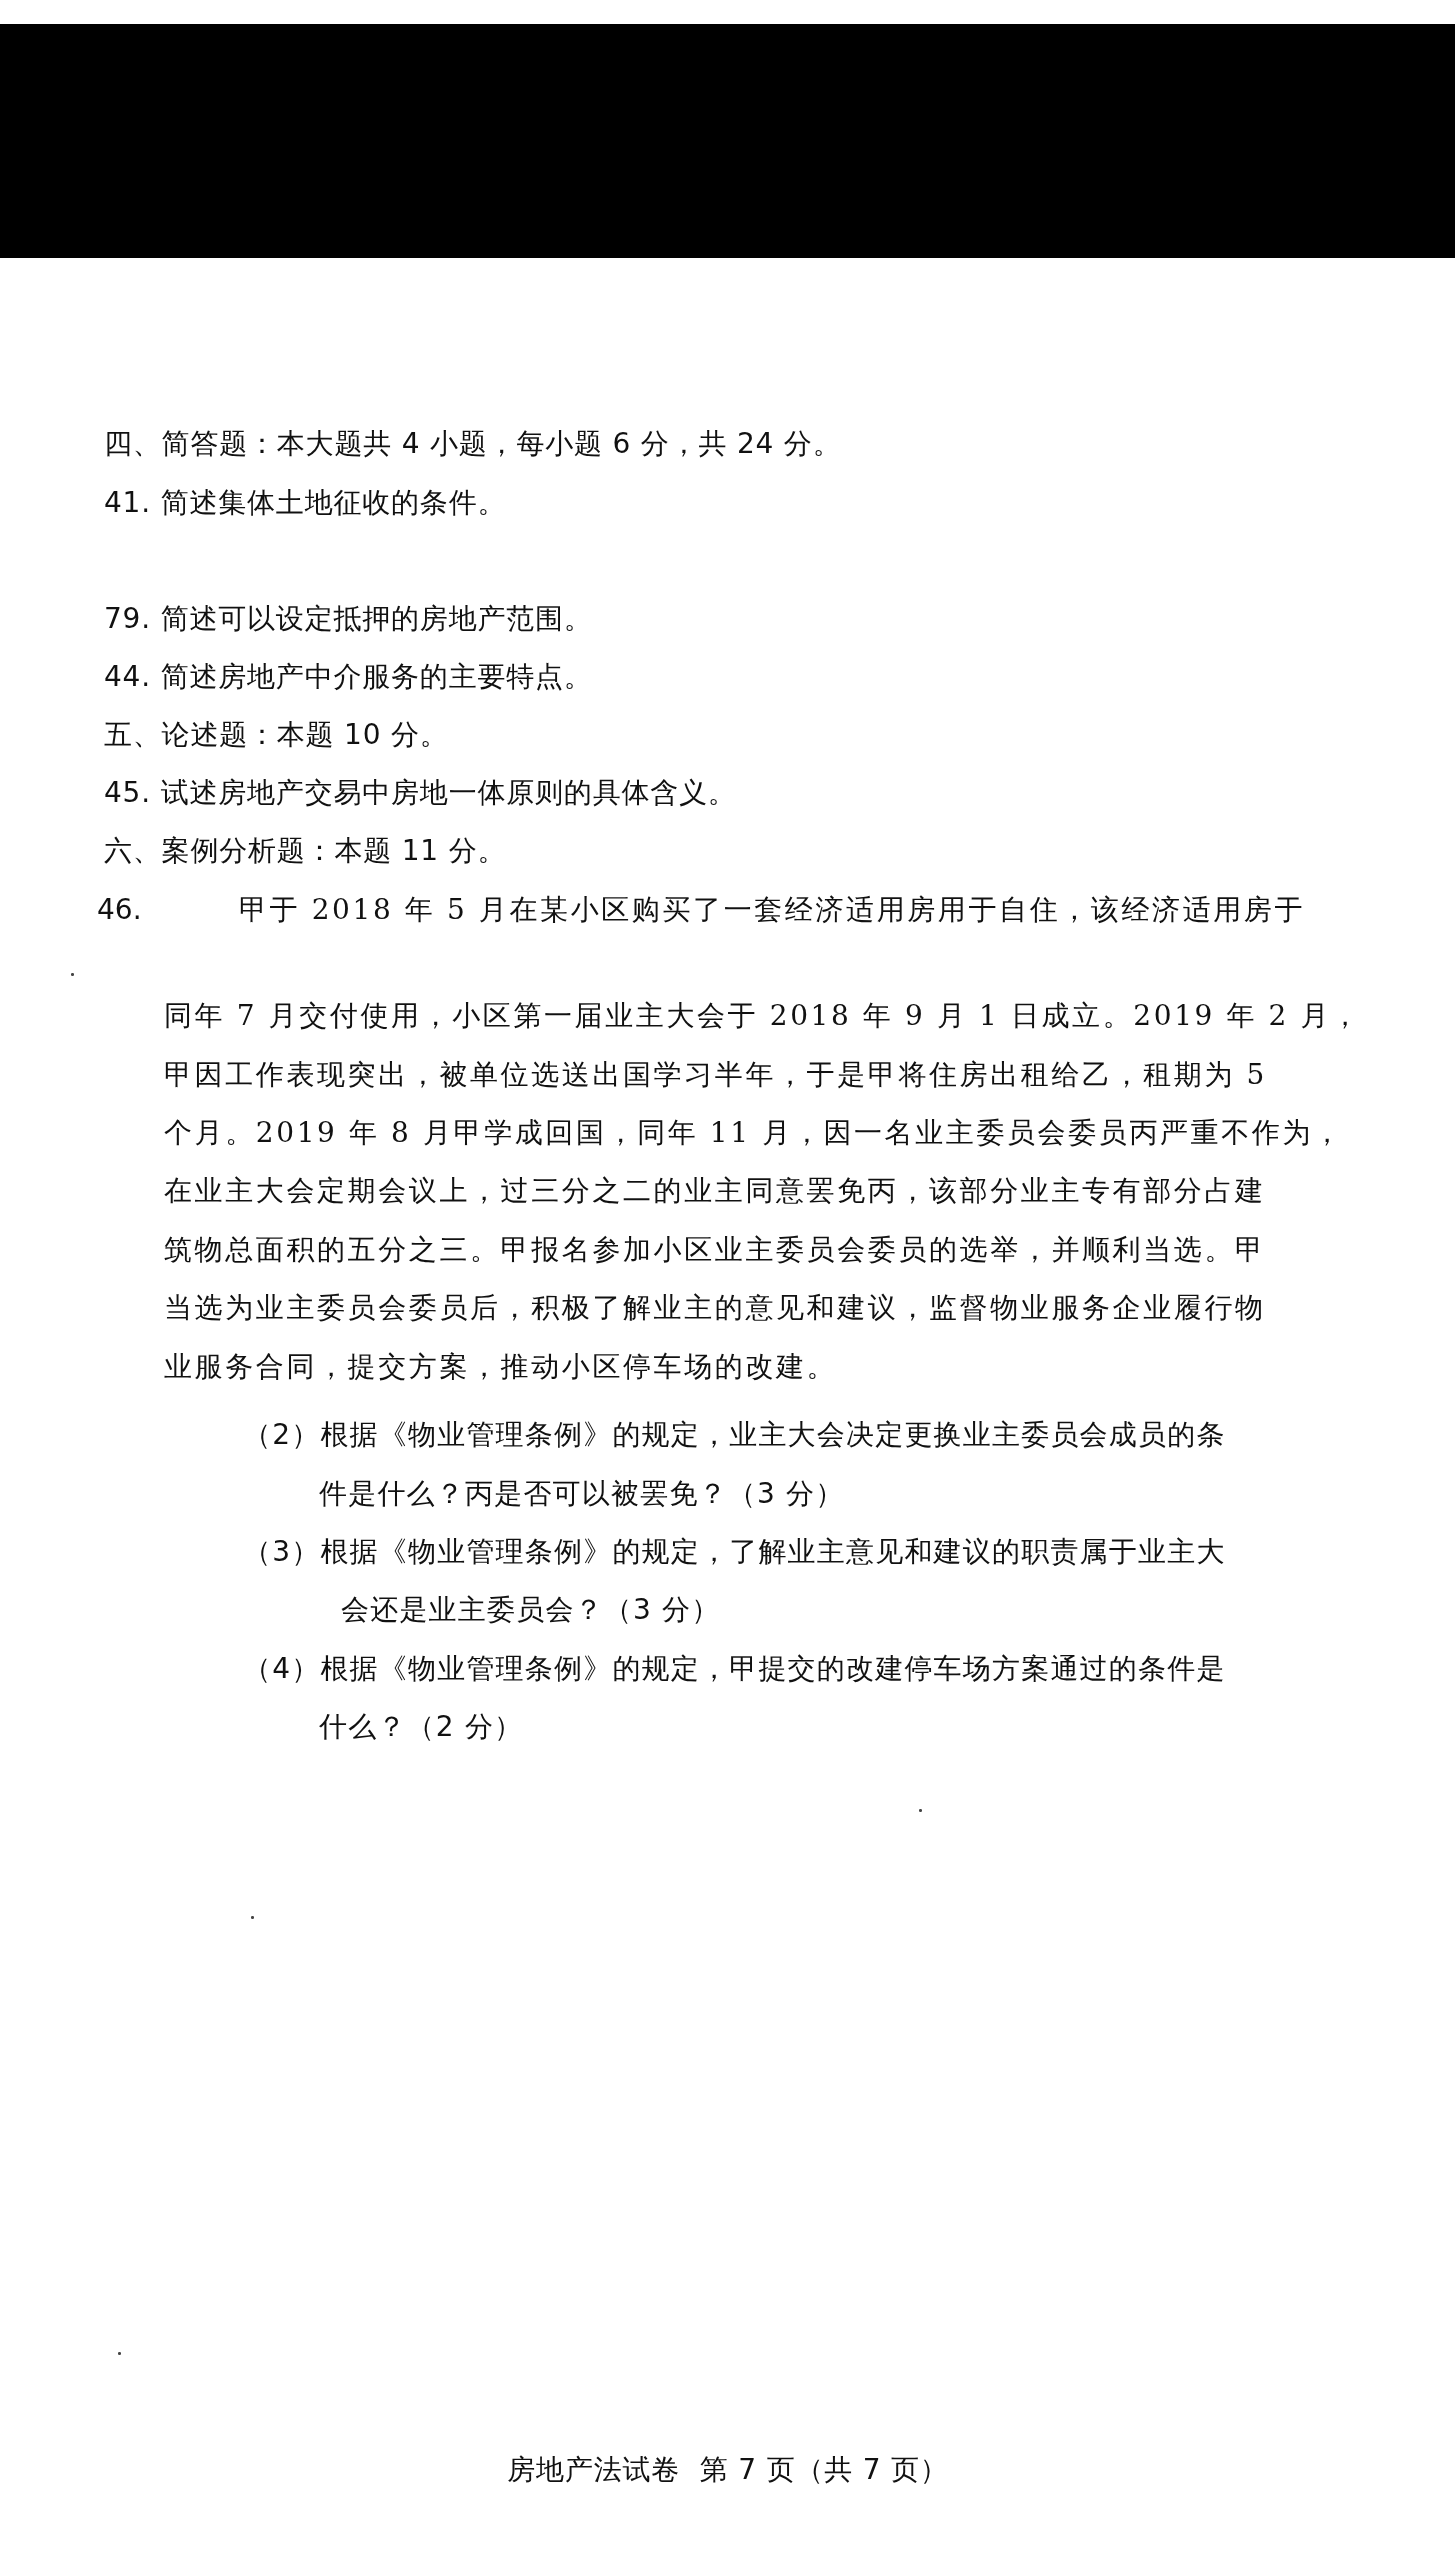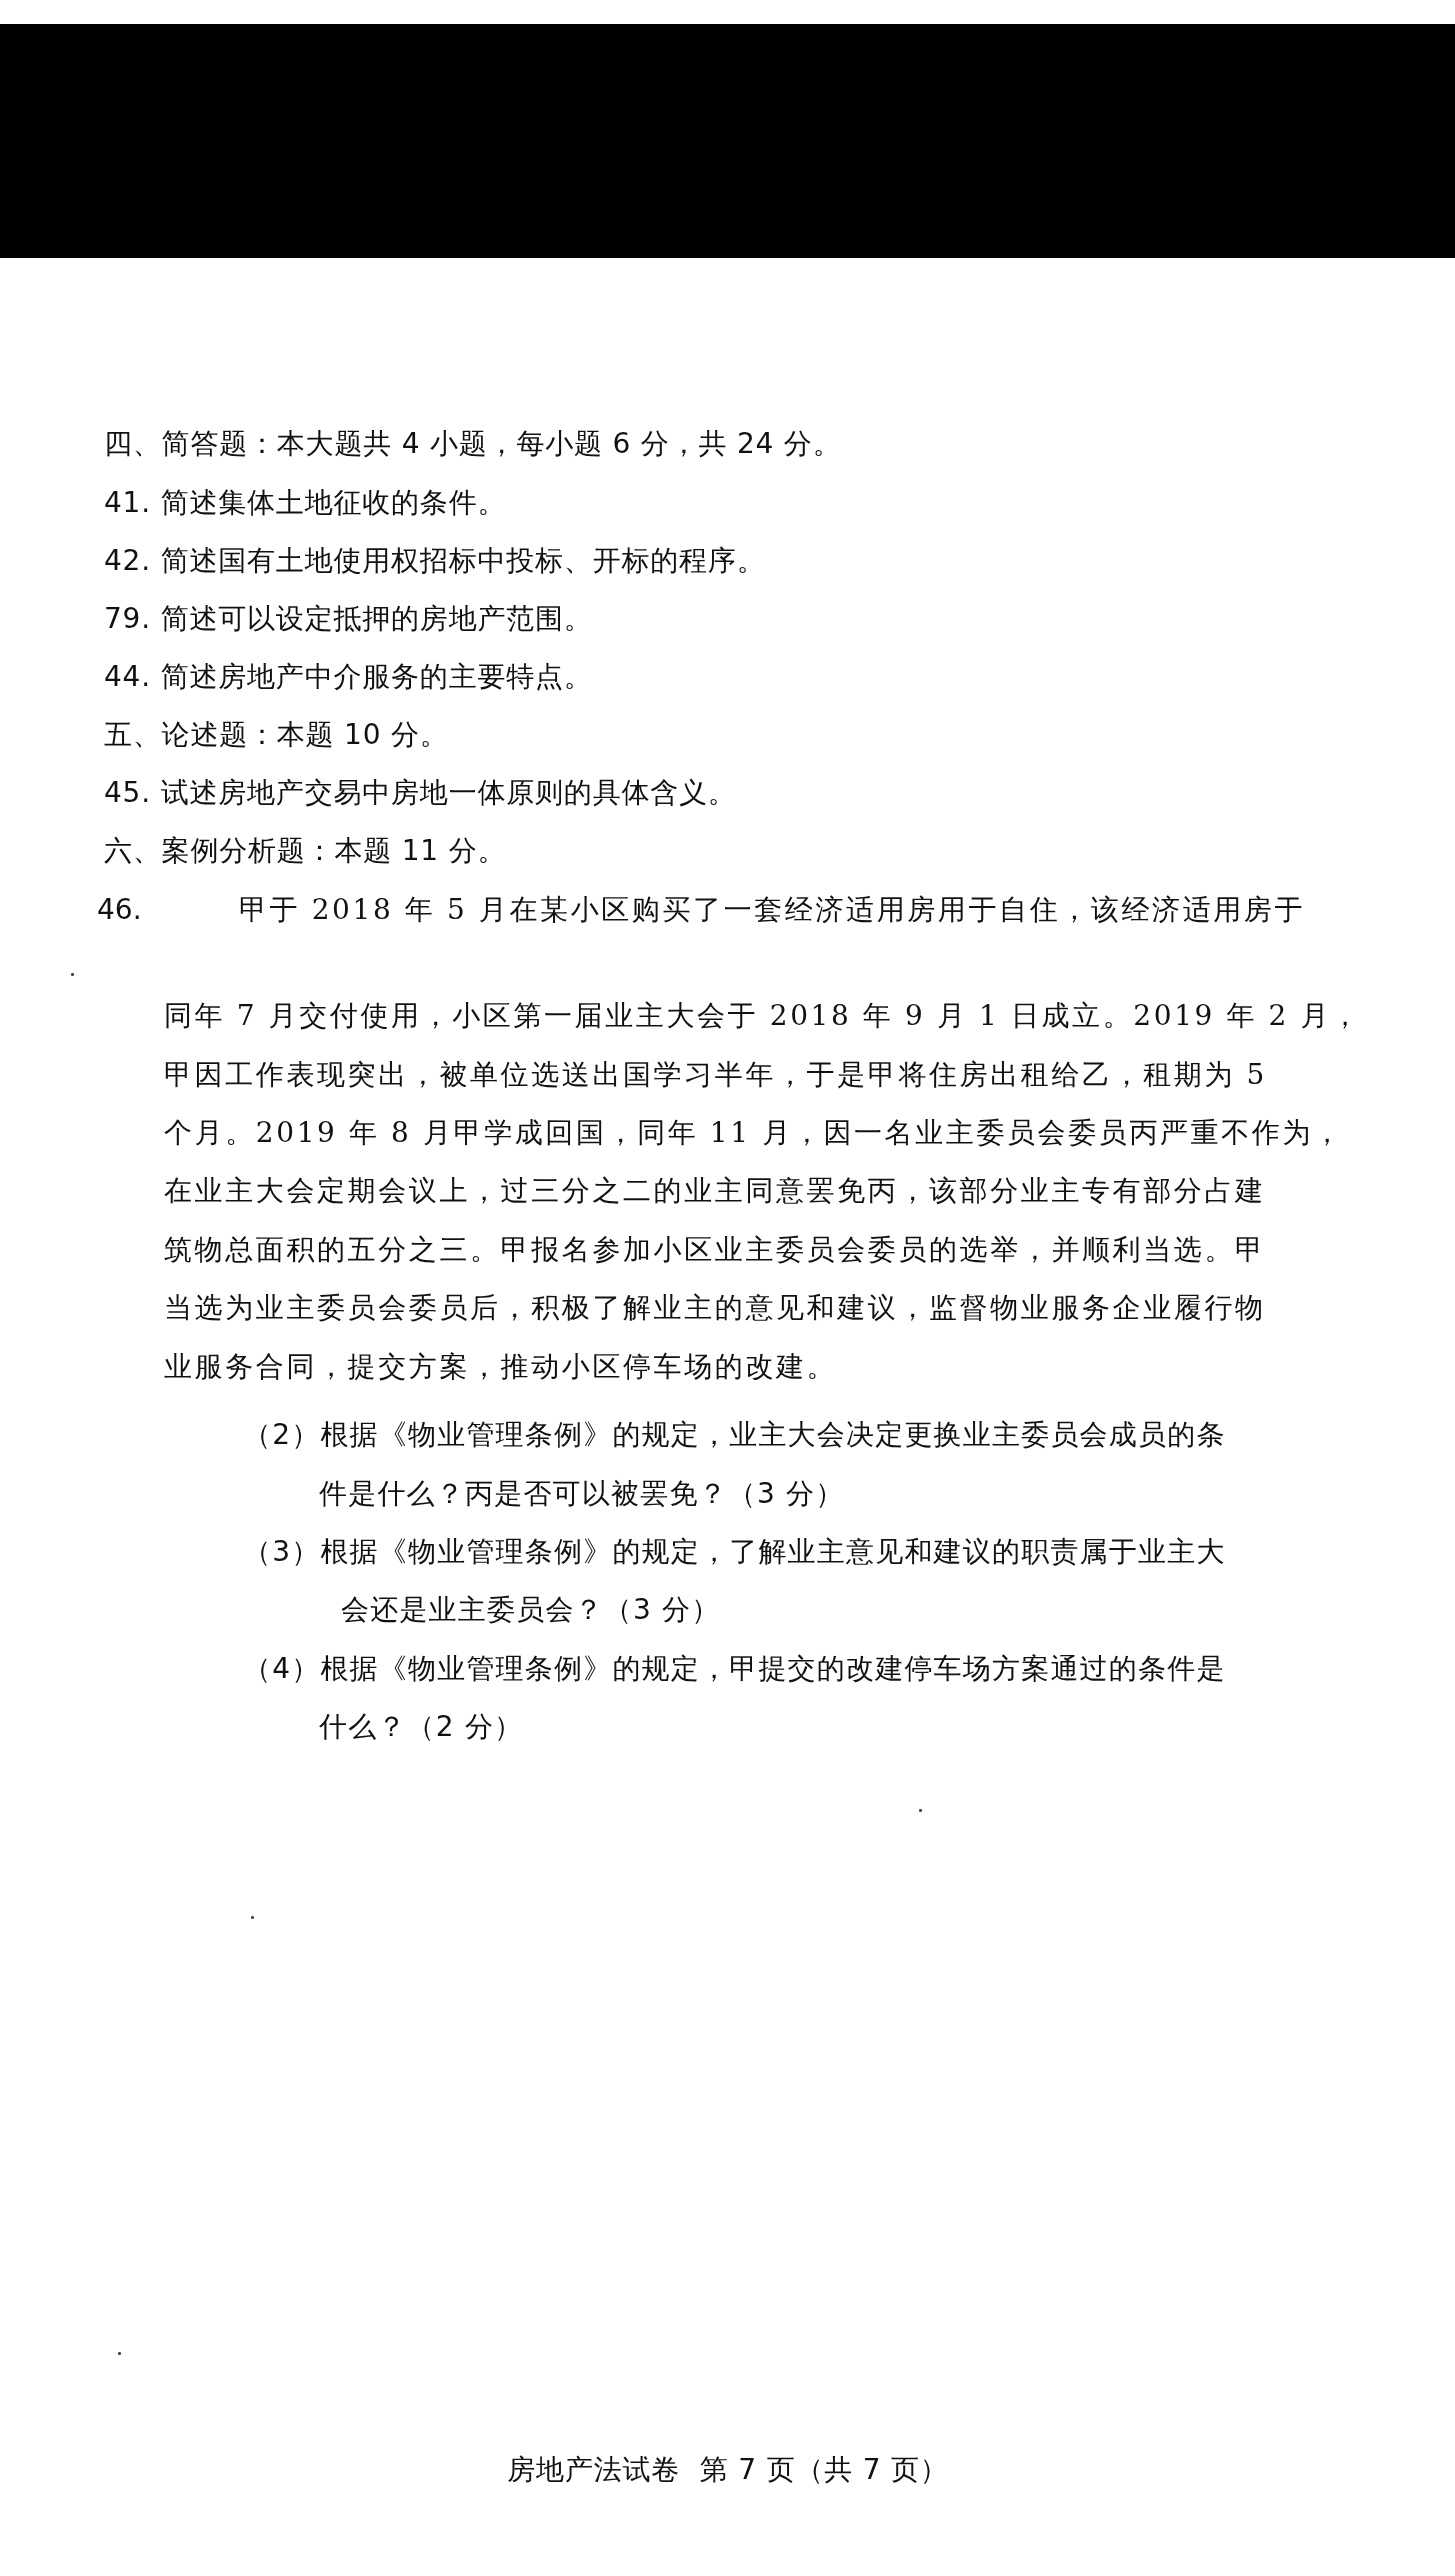--- a/index.html
+++ b/index.html
@@ -98,24 +98,20 @@
 <div class="redaction-bar"></div>
 
 <div class="page">
 
   <div class="line" style="left:104px; top:425px;">四、简答题：本大题共 4 小题，每小题 6 分，共 24 分。</div>
 
   <div class="line" style="left:104px; top:484px;">
     <span class="num">41.</span>
     <span>简述集体土地征收的条件。</span>
   </div>
-  <div class="line" style="left:104px; top:542px;">
-    <span class="num">42.</span>
-    <span>简述国有土地使用权招标中投标、开标的程序。</span>
-  </div>
   <div class="line" style="left:104px; top:600px;">
     <span class="num">79.</span>
     <span>简述可以设定抵押的房地产范围。</span>
   </div>
   <div class="line" style="left:104px; top:658px;">
     <span class="num">44.</span>
     <span>简述房地产中介服务的主要特点。</span>
   </div>
 
   <div class="line" style="left:104px; top:716px;">五、论述题：本题 10 分。</div>

